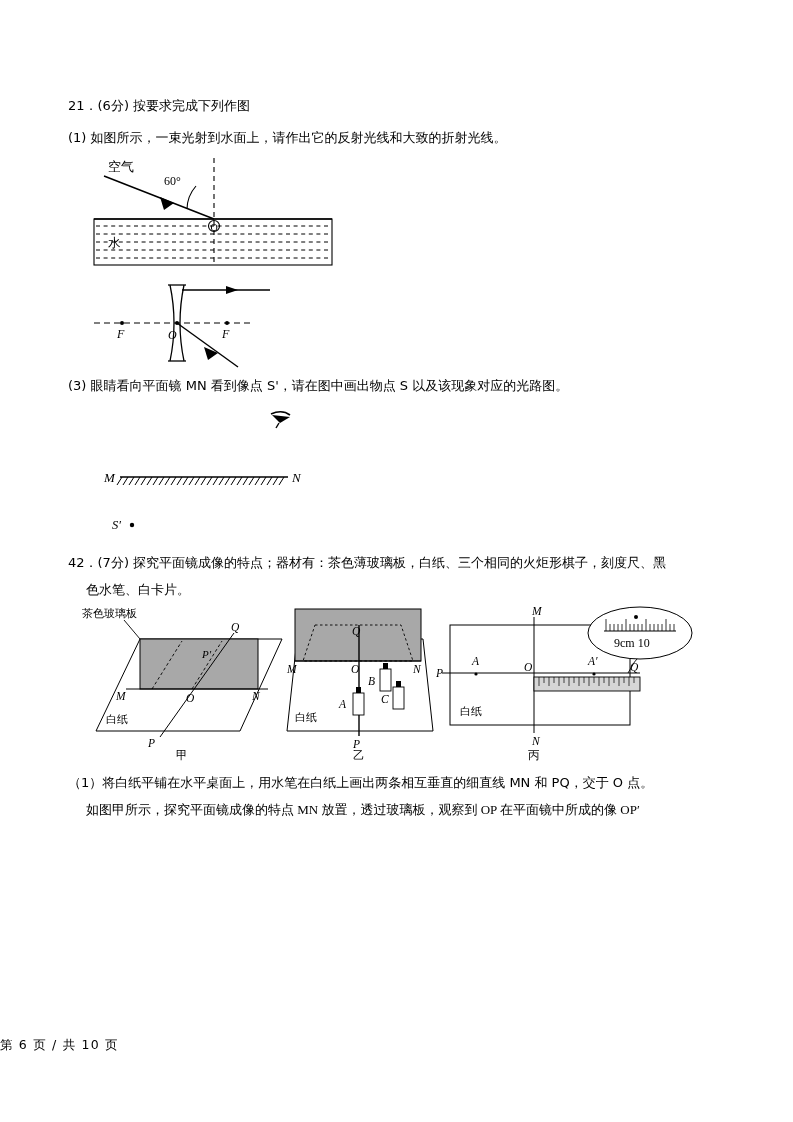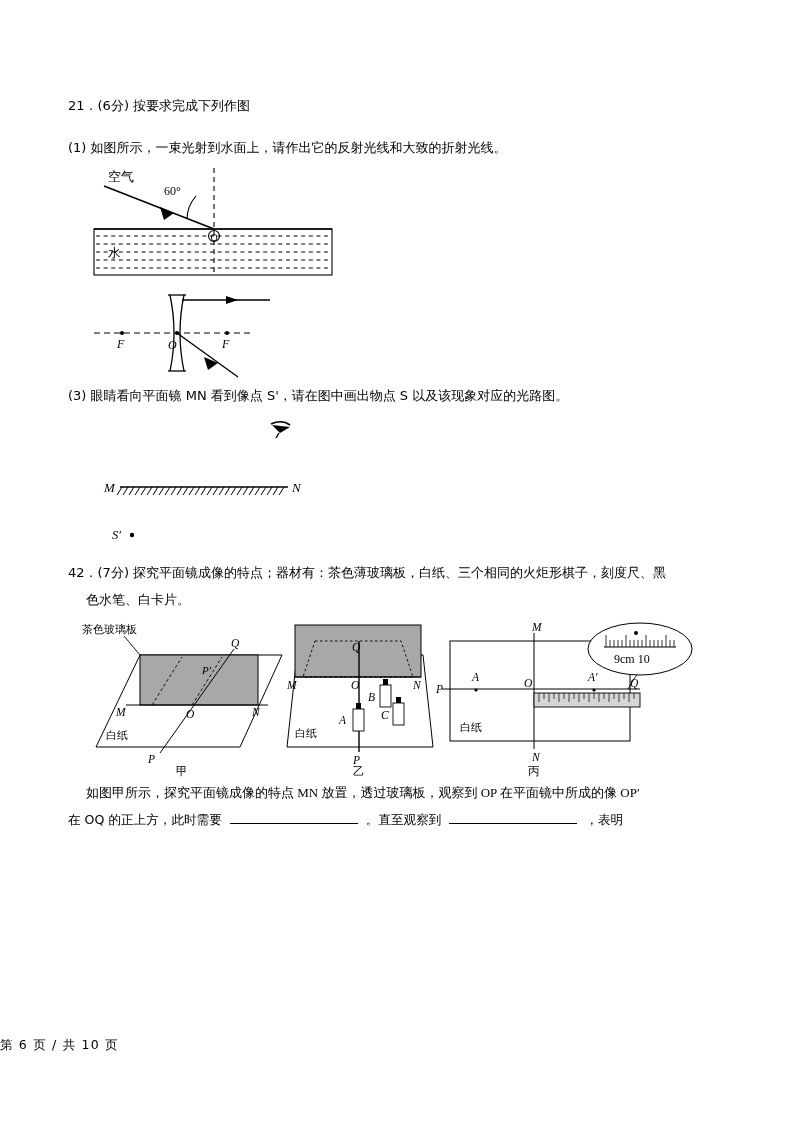--- a/index.html
+++ b/index.html
@@ -79,21 +79,21 @@
 </style>
 </head>
 <body>
 
 <div class="page">
   <div class="content">
 
 
     <div class="q-line">21．(6分) 按要求完成下列作图</div>
 
-    <div class="q-line" style="margin-top:15px;">(1) 如图所示，一束光射到水面上，请作出它的反射光线和大致的折射光线。</div>
+    <div class="q-line" style="margin-top:5px;">(1) 如图所示，一束光射到水面上，请作出它的反射光线和大致的折射光线。</div>
 
     <div class="fig" style="height:122px; margin-top:2px;">
       <svg width="280" height="122" viewBox="0 0 280 122" style="position:absolute;left:18px;top:0;">
 
         <text class="cjk" x="22" y="18" font-size="13">空气</text>
 
         <line x1="8" y1="66" x2="246" y2="66" stroke="#000" stroke-width="1.4"></line>
 
         <line x1="128" y1="5" x2="128" y2="112" stroke="#000" stroke-width="1.1" stroke-dasharray="5,4"></line>
 
@@ -194,21 +194,21 @@
         <text x="202" y="81" font-size="13" font-style="italic">N</text>
 
         <text x="22" y="128" font-size="12.5" font-style="italic">S′</text>
         <circle cx="42" cy="124" r="2.2" fill="#000"></circle>
       </svg>
     </div>
 
     <div class="q-line" style="margin-top:8px;">42．(7分) 探究平面镜成像的特点；器材有：茶色薄玻璃板，白纸、三个相同的火炬形棋子，刻度尺、黑</div>
     <div class="q-line indent">色水笔、白卡片。</div>
 
-    <div class="fig" style="height:160px; margin-top:6px;">
+    <div class="fig" style="height:160px; ">
 
       <svg width="205" height="158" viewBox="0 0 205 158" style="position:absolute;left:14px;top:0;">
         <text class="cjk" x="0" y="14" font-size="11">茶色玻璃板</text>
         <line x1="42" y1="17" x2="58" y2="36" stroke="#000" stroke-width="0.9"></line>
 
         <polygon points="58,36 200,36 158,128 14,128" fill="none" stroke="#000" stroke-width="1"></polygon>
 
         <rect x="58" y="36" width="118" height="50" fill="#a8a8a8" stroke="#000" stroke-width="1"></rect>
 
         <line x1="44" y1="86" x2="186" y2="86" stroke="#000" stroke-width="1"></line>
@@ -337,26 +337,20 @@
               <line x1="238" y1="21" x2="238" y2="28"></line>
           </g>
           <circle cx="200" cy="14" r="2" fill="#000"></circle>
           <text x="178" y="44" font-size="12">9cm 10</text>
         </g>
         <text class="cjk" x="24" y="112" font-size="11">白纸</text>
         <text class="cjk" x="92" y="156" font-size="11.5">丙</text>
       </svg>
     </div>
 
+    <div class="q-line" style="margin-top:6px;">（1）将白纸平铺在水平桌面上，用水笔在白纸上画出两条相互垂直的细直线 MN 和 PQ，交于 O 点。</div>
     <div class="q-line indent">如图甲所示，探究平面镜成像的特点 MN 放置，透过玻璃板，观察到 OP 在平面镜中所成的像 OP′</div>
-    <div class="q-body indent">
-      <span>在 OQ 的正上方，此时需要</span>
-      <span class="blank-line"></span>
-      <span>。直至观察到</span>
-      <span class="blank-line"></span>
-      <span>，表明</span>
-    </div>
 
 
   </div>
 
   <div class="footer">第 6 页 / 共 10 页</div>
 </div>
 
 </body></html>

